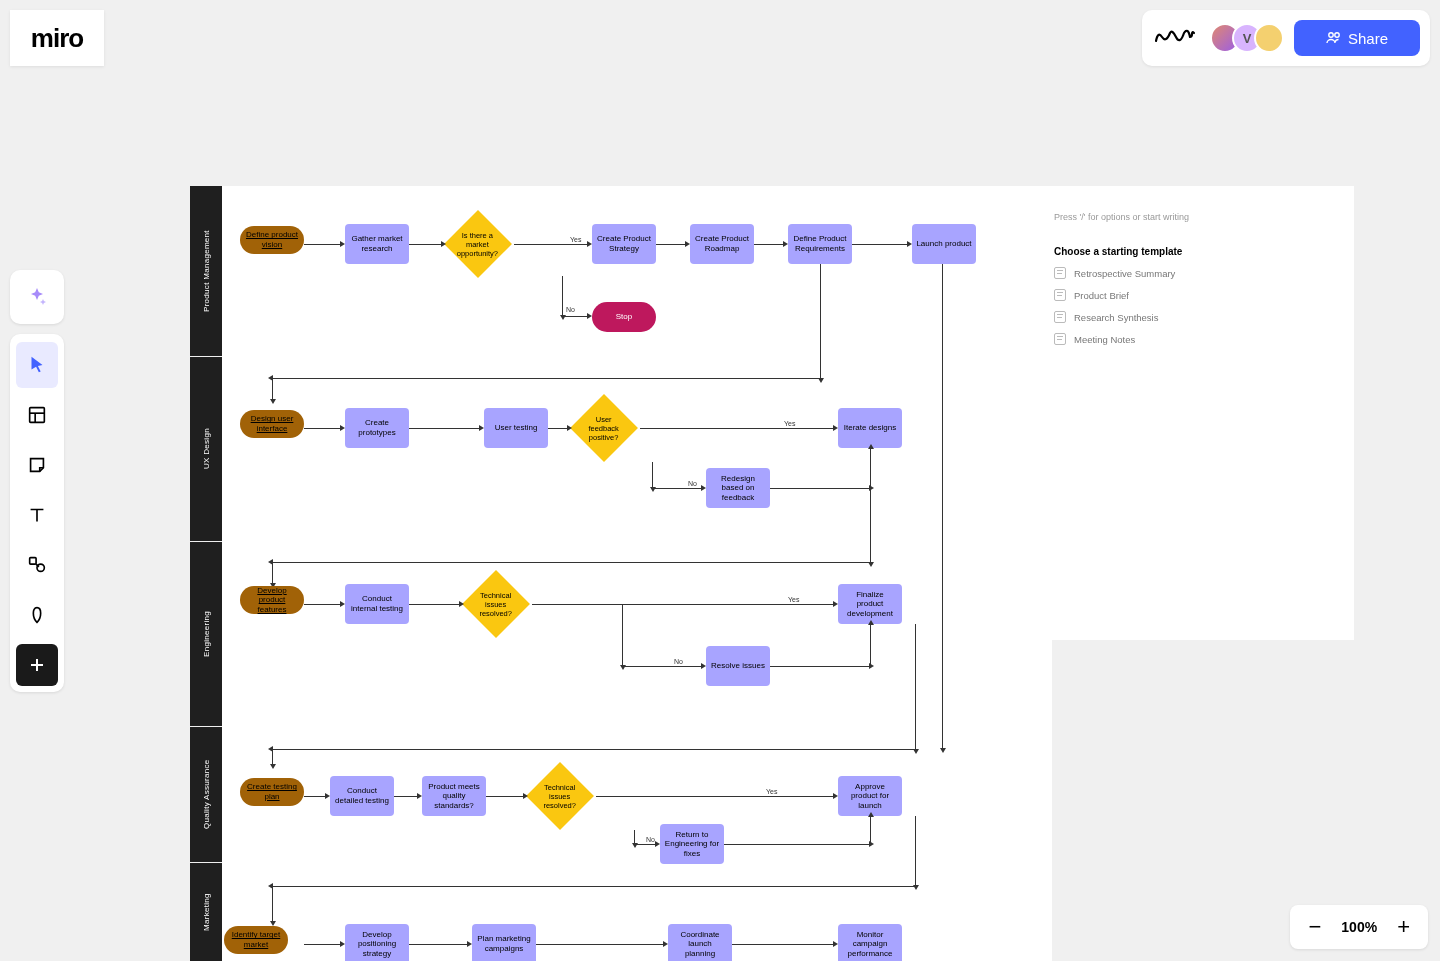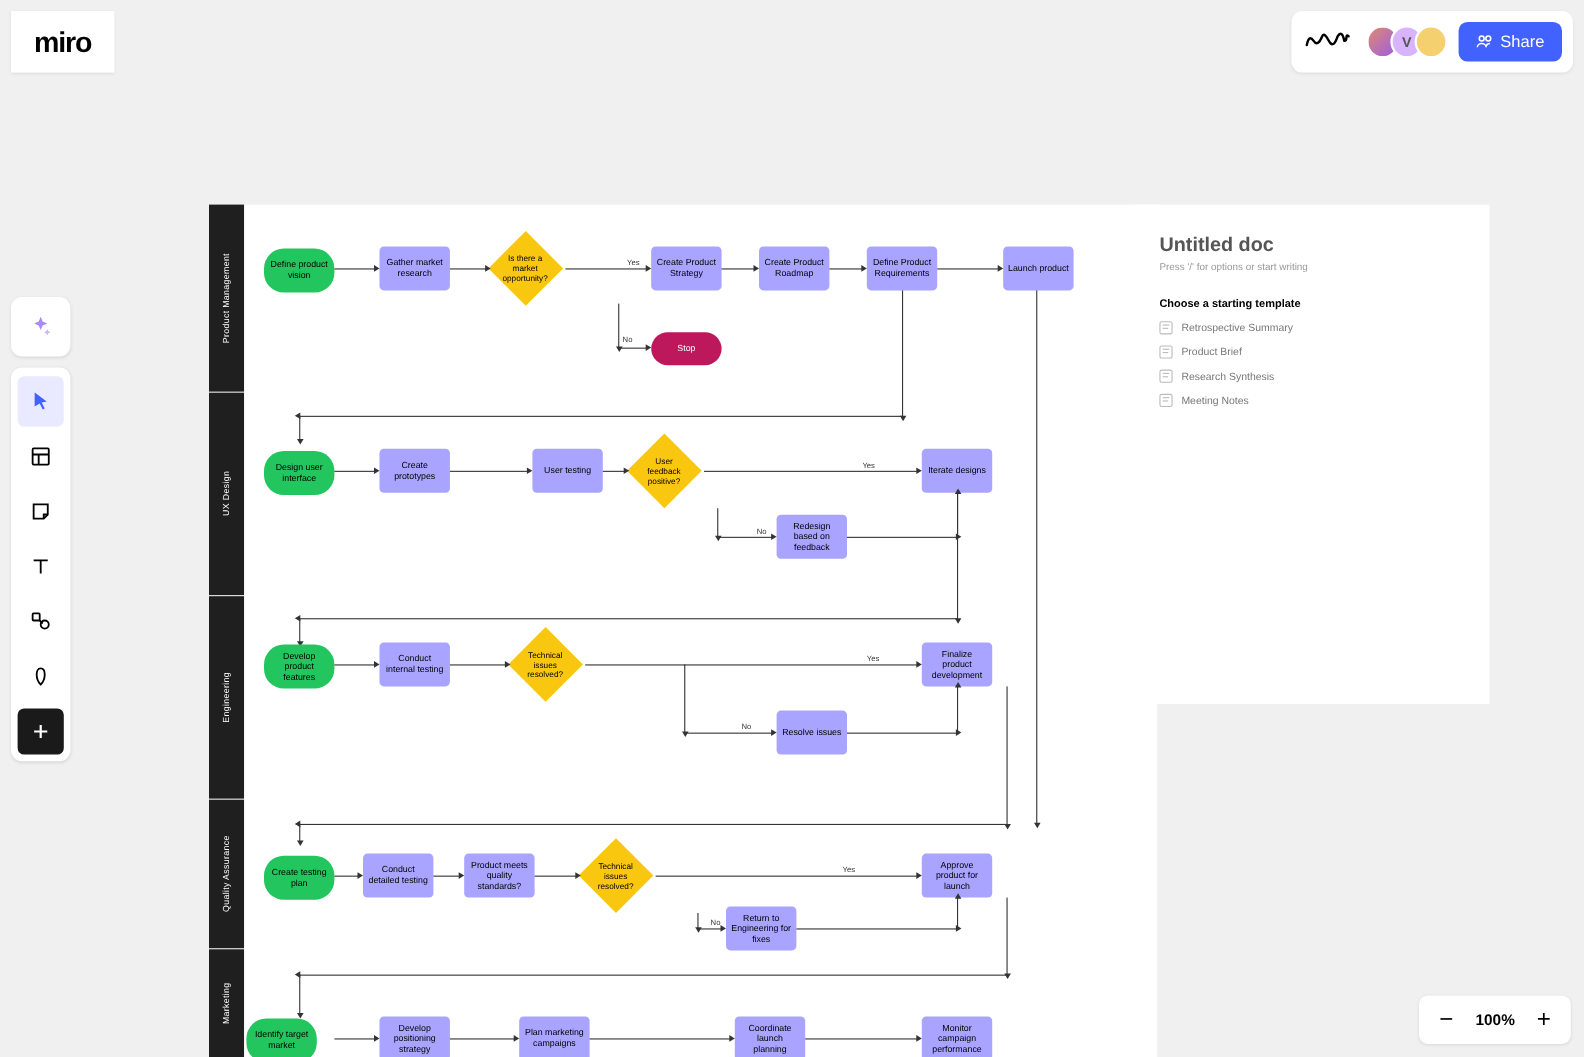--- a/index.html
+++ b/index.html
@@ -44,21 +44,21 @@
   width: 30px; height: 30px; border-radius: 50%;
   margin-left: -8px; border: 2px solid #fff;
   display: flex; align-items: center; justify-content: center;
   font-size: 13px; font-weight: 600; color: #fff;
 }
 .av1 { background: linear-gradient(135deg,#e08970,#9b5de5); margin-left:0; }
 .av2 { background: #d8b4fe; color:#555; }
 .av3 { background: #f4d06f; }
 .share-btn {
   background: #4262ff; color: #fff; border: none;
-  border-radius: 8px; height: 36px; padding: 0 16px;
+  border-radius: 8px; height: 36px; padding: 0 32px;
   display: flex; align-items: center; gap: 6px;
   font-size: 15px; font-weight: 500; cursor: pointer;
 }
 
 
 .toolbar {
   position: absolute;
   top: 280px; left: 10px;
   width: 54px;
   background: #fff;
@@ -114,21 +114,21 @@
 .lane-border {
   position:absolute; left:222px; height:1px; background:#ccc; width:798px;
 }
 
 .node {
   position: absolute;
   display: flex; align-items: center; justify-content: center;
   text-align: center; font-size: 8px; line-height: 1.2;
   padding: 4px;
 }
-.n-start { background:#22c55e; width:64px; height:40px; border-radius:18px; }
+.n-start { background:#a16207; width:64px; height:28px; border-radius:18px;text-decoration:underline; }
 .n-proc { background:#a8a4ff; width:64px; height:40px; border-radius:4px; }
 .n-dec { background:#fac710; width:48px; height:48px; transform:rotate(45deg); }
 .n-dec span { transform:rotate(-45deg); display:block; font-size:7.5px; }
 .n-stop { background:#be185d; color:#fff; width:64px; height:30px; border-radius:15px; }
 
 .arrow {
   position:absolute; background:#333; height:1px;
 }
 .arrow::after {
   content:''; position:absolute; right:-4px; top:-3px;
@@ -366,21 +366,20 @@
   <div class="node n-proc" style="left:616px;top:738px">Monitor campaign performance</div>
 
   <div class="arrow" style="left:82px;top:758px;width:37px"></div>
   <div class="arrow" style="left:187px;top:758px;width:59px"></div>
   <div class="arrow" style="left:314px;top:758px;width:128px"></div>
   <div class="arrow" style="left:510px;top:758px;width:102px"></div>
 
 </div>
 
 <div class="doc-panel">
-  <div class="doc-title">Untitled doc</div>
   <div class="doc-sub">Press '/' for options or start writing</div>
   <div class="doc-tmpl-h">Choose a starting template</div>
   <div class="tmpl-item">
       <span class="tmpl-icon"></span>
       <span>Retrospective Summary</span>
     </div>
   <div class="tmpl-item">
       <span class="tmpl-icon"></span>
       <span>Product Brief</span>
     </div>

